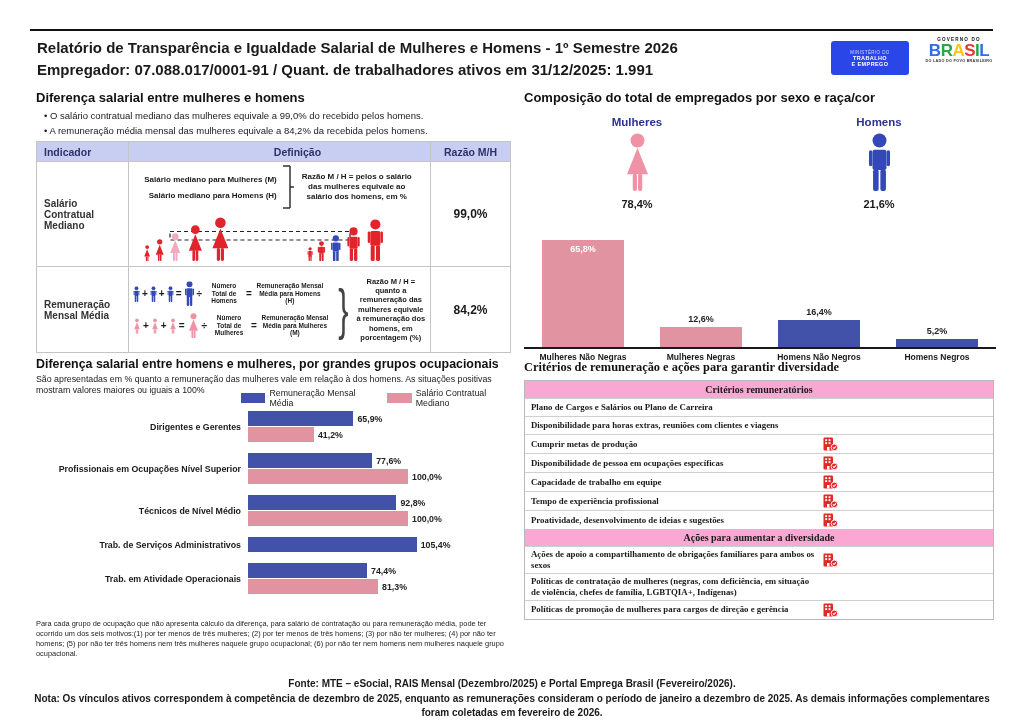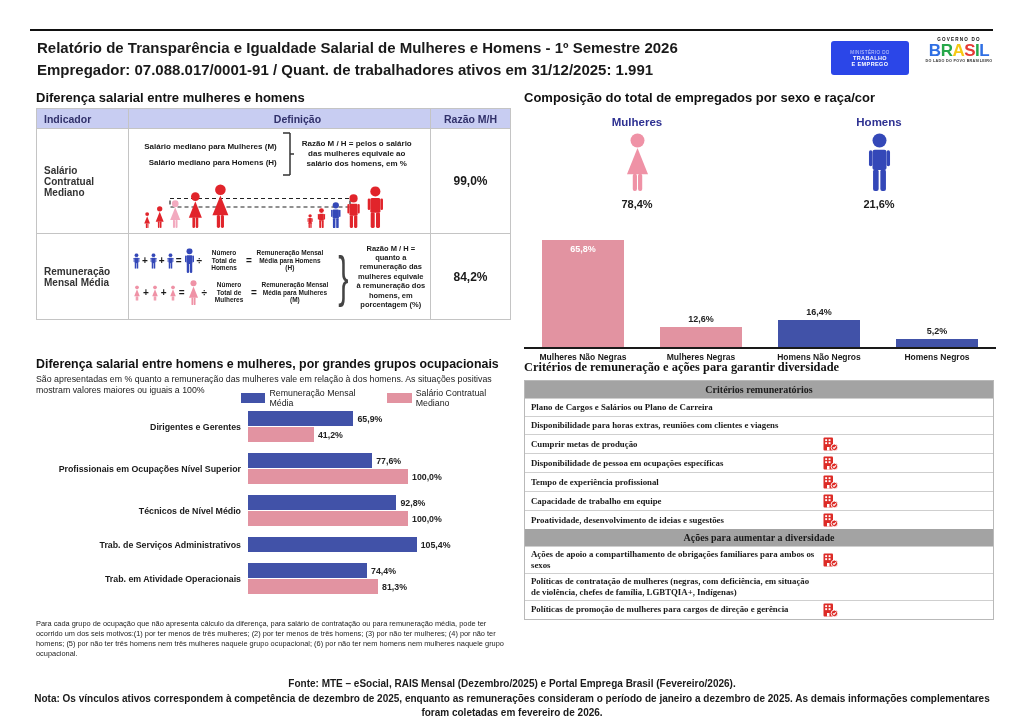--- a/index.html
+++ b/index.html
@@ -75,21 +75,21 @@
   .occ-label { width:212px; text-align:right; font-size:8.8px; font-weight:bold; padding-right:7px; line-height:1.2; }
   .occ-bars { flex:1; }
   .occ-line { display:flex; align-items:center; height:15px; margin-bottom:1px; }
   .occ-bar { height:15px; }
   .occ-val { font-size:8.8px; font-weight:600; margin-left:4px; color:#222; white-space:nowrap; }
   .footnote { position:absolute; left:0; top:262px; width:474px; font-size:7.4px; line-height:1.35; color:#222; }
 
   
   .sec4 { position:absolute; left:524px; top:360px; width:470px;font-family:Liberation Serif, serif; }
   .crit-table { margin-top:5px; border:1px solid #b9b9b9; }
-  .crit-band { background:#a3a3a3; font-size:10px; font-weight:bold; text-align:center; padding:3px 0; }
+  .crit-band { background:#f9a8d4; font-size:10px; font-weight:bold; text-align:center; padding:3px 0; }
   .crit-row { display:flex; align-items:center; border-top:1px solid #cfcfcf; padding:2px 6px; min-height:18px; }
   .crit-label { width:292px; font-size:8.8px; font-weight:bold; line-height:1.25; padding-right:8px; }
   .crit-icon-cell { flex:1; display:flex; align-items:center; }
 
   
   .footer { position:absolute; left:32px; top:677px; width:960px; text-align:center; font-size:10px; font-weight:bold; line-height:1.45; }
 </style>
 </head>
 <body>
 
@@ -125,20 +125,24 @@
     <div class="l2">E EMPREGO</div>
   </div>
   <div class="gov-logo">
     <div class="gov-top">GOVERNO DO</div>
     <div class="gov-name" id="gov-name"><span style="color: rgb(47, 111, 228);">B</span><span style="color: rgb(39, 168, 74);">R</span><span style="color: rgb(246, 201, 21);">A</span><span style="color: rgb(229, 57, 53);">S</span><span style="color: rgb(39, 168, 74);">I</span><span style="color: rgb(47, 111, 228);">L</span></div>
     <div class="gov-tag">DO LADO DO POVO BRASILEIRO</div>
   </div>
 
   <div class="sec1">
     <div class="sec-title">Diferença salarial entre mulheres e homens</div>
+    <ul class="bullets">
+      <li>O salário contratual mediano das mulheres equivale a 99,0% do recebido pelos homens.</li>
+      <li>A remuneração média mensal das mulheres equivale a 84,2% da recebida pelos homens.</li>
+    </ul>
     <table class="t1">
       <tbody>
           <tr>
         <th class="h-ind">Indicador</th>
         <th class="h-def">Definição</th>
         <th class="h-ratio">Razão M/H</th>
       </tr>
       <tr class="r1">
         <td class="ind">Salário Contratual Mediano</td>
         <td class="def">
@@ -387,36 +391,36 @@
               <rect x="5.6" y="2.2" width="1.9" height="1.9" fill="#fff"></rect>
               <rect x="2.2" y="5.2" width="1.9" height="1.9" fill="#fff"></rect>
               <rect x="5.6" y="5.2" width="1.9" height="1.9" fill="#fff"></rect>
               <rect x="4" y="10" width="2.5" height="3.5" fill="#fff"></rect>
               <circle cx="11.4" cy="10.4" r="3.3" fill="#dd2b26" stroke="#fff" stroke-width="0.9"></circle>
               <path d="M9.9,10.4 l1.1,1.1 2,-2.1" stroke="#fff" stroke-width="1.1" fill="none"></path>
             </svg>
           </div>
         </div>
         <div class="crit-row">
+          <div class="crit-label">Capacidade de trabalho em equipe</div>
+          <div class="crit-icon-cell">
+            <svg width="15" height="14" viewBox="0 0 15 14">
+              <rect x="0.5" y="0.5" width="9.5" height="13" rx="1" fill="#dd2b26"></rect>
+              <rect x="2.2" y="2.2" width="1.9" height="1.9" fill="#fff"></rect>
+              <rect x="5.6" y="2.2" width="1.9" height="1.9" fill="#fff"></rect>
+              <rect x="2.2" y="5.2" width="1.9" height="1.9" fill="#fff"></rect>
+              <rect x="5.6" y="5.2" width="1.9" height="1.9" fill="#fff"></rect>
+              <rect x="4" y="10" width="2.5" height="3.5" fill="#fff"></rect>
+              <circle cx="11.4" cy="10.4" r="3.3" fill="#dd2b26" stroke="#fff" stroke-width="0.9"></circle>
+              <path d="M9.9,10.4 l1.1,1.1 2,-2.1" stroke="#fff" stroke-width="1.1" fill="none"></path>
+            </svg>
+          </div>
+        </div>
+        <div class="crit-row">
           <div class="crit-label">Tempo de experiência profissional</div>
-          <div class="crit-icon-cell">
-            <svg width="15" height="14" viewBox="0 0 15 14">
-              <rect x="0.5" y="0.5" width="9.5" height="13" rx="1" fill="#dd2b26"></rect>
-              <rect x="2.2" y="2.2" width="1.9" height="1.9" fill="#fff"></rect>
-              <rect x="5.6" y="2.2" width="1.9" height="1.9" fill="#fff"></rect>
-              <rect x="2.2" y="5.2" width="1.9" height="1.9" fill="#fff"></rect>
-              <rect x="5.6" y="5.2" width="1.9" height="1.9" fill="#fff"></rect>
-              <rect x="4" y="10" width="2.5" height="3.5" fill="#fff"></rect>
-              <circle cx="11.4" cy="10.4" r="3.3" fill="#dd2b26" stroke="#fff" stroke-width="0.9"></circle>
-              <path d="M9.9,10.4 l1.1,1.1 2,-2.1" stroke="#fff" stroke-width="1.1" fill="none"></path>
-            </svg>
-          </div>
-        </div>
-        <div class="crit-row">
-          <div class="crit-label">Capacidade de trabalho em equipe</div>
           <div class="crit-icon-cell">
             <svg width="15" height="14" viewBox="0 0 15 14">
               <rect x="0.5" y="0.5" width="9.5" height="13" rx="1" fill="#dd2b26"></rect>
               <rect x="2.2" y="2.2" width="1.9" height="1.9" fill="#fff"></rect>
               <rect x="5.6" y="2.2" width="1.9" height="1.9" fill="#fff"></rect>
               <rect x="2.2" y="5.2" width="1.9" height="1.9" fill="#fff"></rect>
               <rect x="5.6" y="5.2" width="1.9" height="1.9" fill="#fff"></rect>
               <rect x="4" y="10" width="2.5" height="3.5" fill="#fff"></rect>
               <circle cx="11.4" cy="10.4" r="3.3" fill="#dd2b26" stroke="#fff" stroke-width="0.9"></circle>
               <path d="M9.9,10.4 l1.1,1.1 2,-2.1" stroke="#fff" stroke-width="1.1" fill="none"></path>

